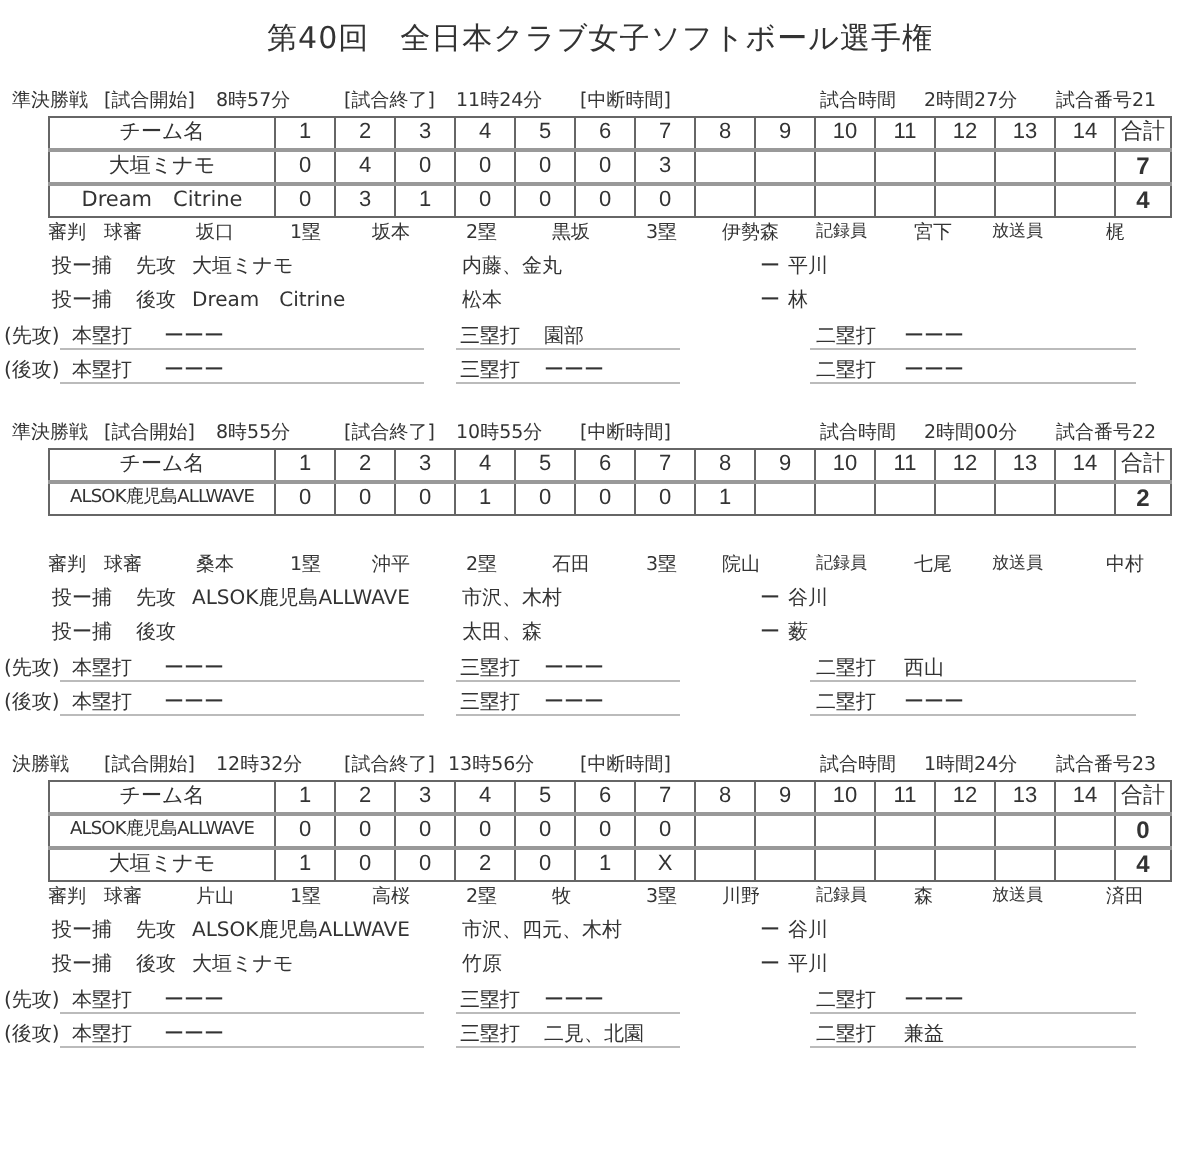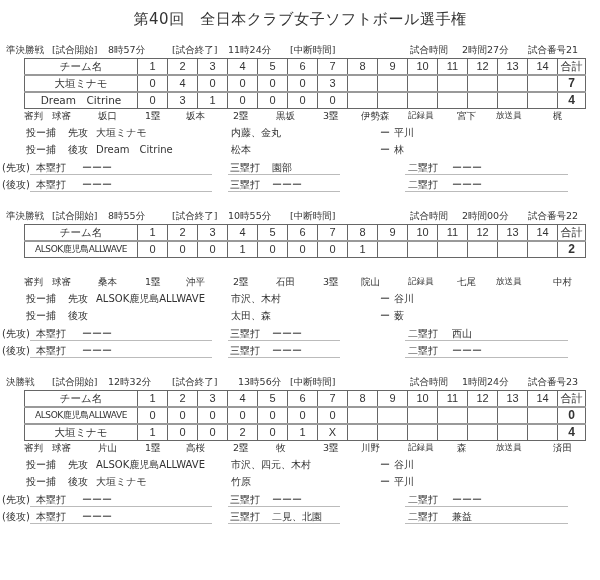--- a/index.html
+++ b/index.html
@@ -270,21 +270,21 @@
       <div class="uline" style="left:405px;width:163px"></div>
     </div>
   </div>
 
   <div class="game" style="top: 376px;">
     <div class="hdr">
       <span style="left:6px">決勝戦</span>
       <span style="left:52px">[試合開始]</span>
       <span style="left:108px">12時32分</span>
       <span style="left:172px">[試合終了]</span>
-      <span style="left:238px">13時56分</span>
+      <span style="left:224px">13時56分</span>
       <span style="left:290px">[中断時間]</span>
       <span style="left:410px">試合時間</span>
       <span style="left:462px">1時間24分</span>
       <span style="left:528px"><span style="position: static;">試合番号</span><span style="position: static;">23</span></span>
     </div>
     <table class="score">
       <tbody>
           <tr class="head">
             <td class="team">チーム名</td>
             <td class="inn">1</td>

